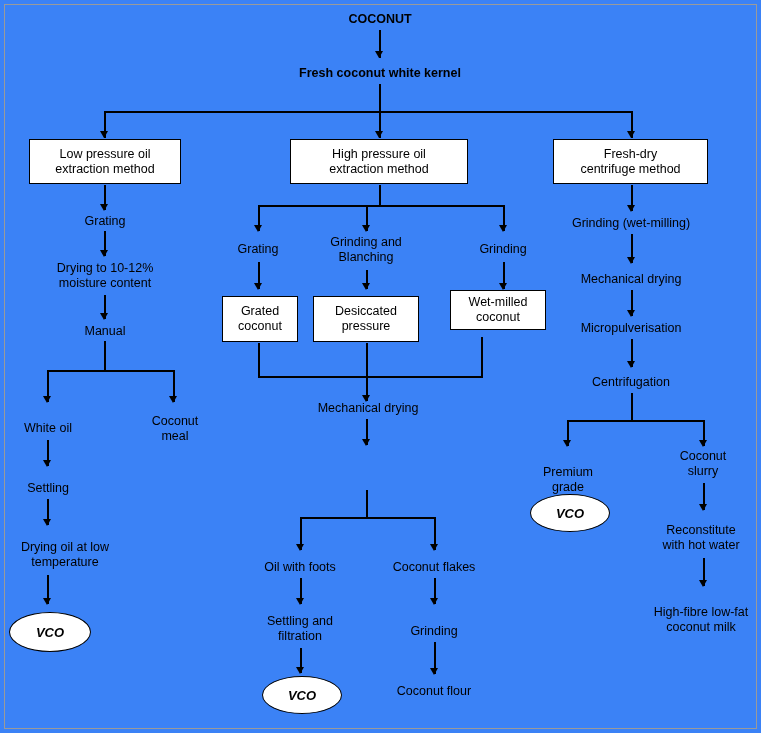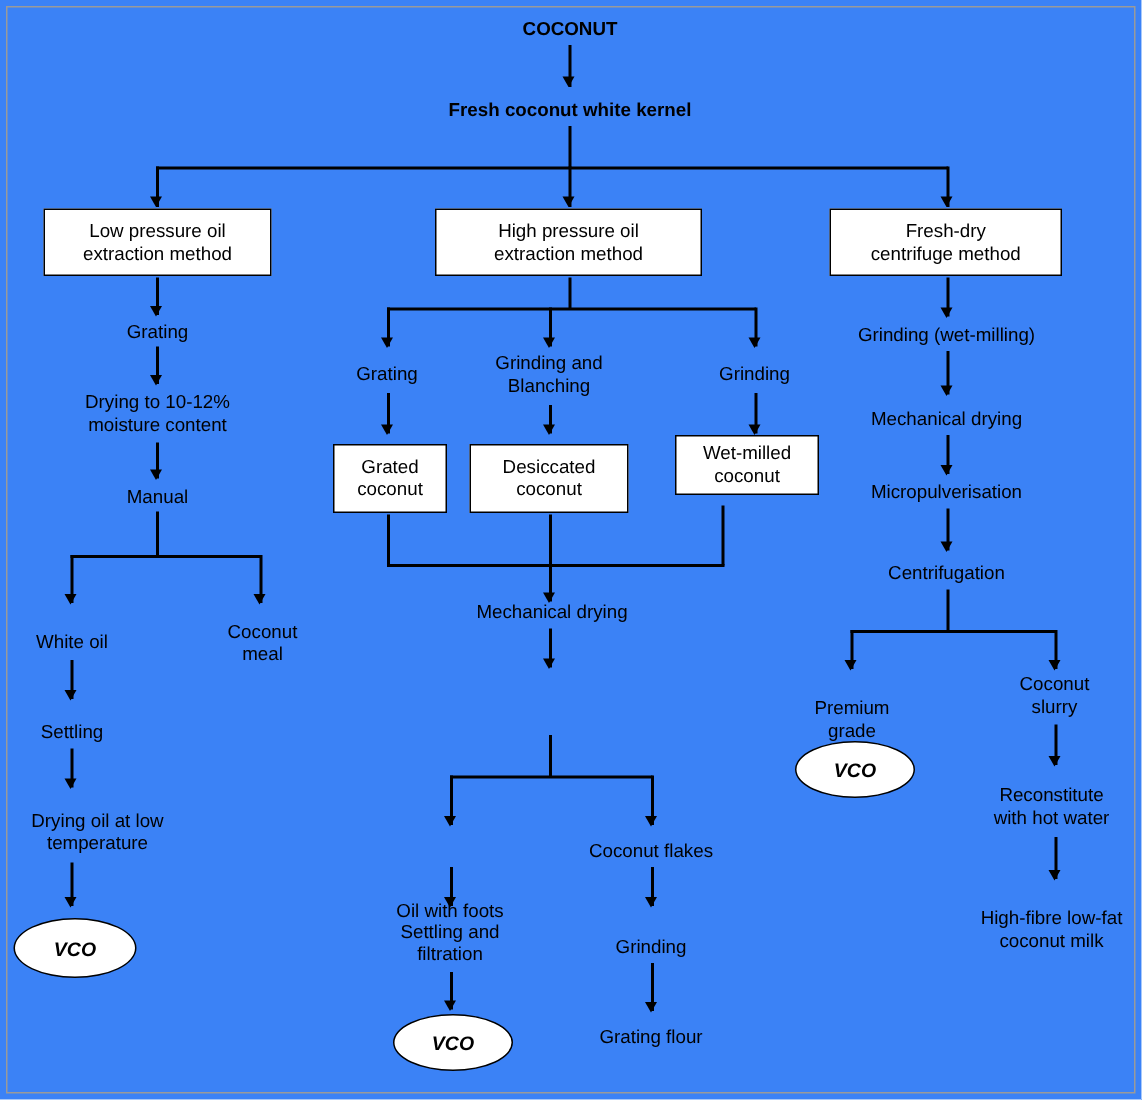--- a/index.html
+++ b/index.html
@@ -161,21 +161,21 @@
   <div class="ln vl" style="left:258px; top:262px; height:27px;"></div>
   <div class="arrow" style="left:254px; top:283px;"></div>
   <div class="ln vl" style="left:366px; top:270px; height:19px;"></div>
   <div class="arrow" style="left:362px; top:283px;"></div>
   <div class="ln vl" style="left:503px; top:262px; height:27px;"></div>
   <div class="arrow" style="left:499px; top:283px;"></div>
 
   <div class="node boxed" style="left:222px; top:296px; width:76px; height:46px;">Grated
 coconut</div>
   <div class="node boxed" style="left:313px; top:296px; width:106px; height:46px;">Desiccated
-coconut</div>
+pressure</div>
   <div class="node boxed" style="left:450px; top:290px; width:96px; height:40px;">Wet-milled
 coconut</div>
 
   <div class="ln vl" style="left:258px; top:343px; height:34px;"></div>
   <div class="ln vl" style="left:366px; top:343px; height:34px;"></div>
   <div class="ln vl" style="left:481px; top:337px; height:40px;"></div>
   <div class="ln hl" style="left:258px; top:376px; width:225px;"></div>
   <div class="ln vl" style="left:366px; top:376px; height:25px;"></div>
   <div class="arrow" style="left:362px; top:395px;"></div>
 
@@ -184,39 +184,39 @@
   <div class="ln vl" style="left:366px; top:419px; height:26px;"></div>
   <div class="arrow" style="left:362px; top:439px;"></div>
 
   <div class="ln vl" style="left:366px; top:490px; height:28px;"></div>
   <div class="ln hl" style="left:300px; top:517px; width:135px;"></div>
   <div class="ln vl" style="left:300px; top:517px; height:33px;"></div>
   <div class="arrow" style="left:296px; top:544px;"></div>
   <div class="ln vl" style="left:434px; top:517px; height:33px;"></div>
   <div class="arrow" style="left:430px; top:544px;"></div>
 
-  <div class="node plain" style="left:240px; top:559px; width:120px; height:16px;margin-top:40px;">Oil with foots</div>
+  <div class="node plain" style="left:240px; top:559px; width:120px; height:16px;">Oil with foots</div>
   <div class="node plain" style="left:374px; top:559px; width:120px; height:16px;">Coconut flakes</div>
 
   <div class="ln vl" style="left:300px; top:578px; height:26px;"></div>
   <div class="arrow" style="left:296px; top:598px;"></div>
   <div class="node plain" style="left:245px; top:613px; width:110px; height:32px;">Settling and
 filtration</div>
 
   <div class="ln vl" style="left:300px; top:648px; height:25px;"></div>
   <div class="arrow" style="left:296px; top:667px;"></div>
   <div class="ellipse" style="position:absolute; left:262px; top:676px; width:78px; height:36px;">VCO</div>
 
   <div class="ln vl" style="left:434px; top:578px; height:26px;"></div>
   <div class="arrow" style="left:430px; top:598px;"></div>
   <div class="node plain" style="left:394px; top:623px; width:80px; height:16px;">Grinding</div>
 
   <div class="ln vl" style="left:434px; top:642px; height:32px;"></div>
   <div class="arrow" style="left:430px; top:668px;"></div>
-  <div class="node plain" style="left:374px; top:683px; width:120px; height:16px;">Grating flour</div>
+  <div class="node plain" style="left:374px; top:683px; width:120px; height:16px;">Coconut flour</div>
 
   <div class="ln vl" style="left:631px; top:185px; height:26px;"></div>
   <div class="arrow" style="left:627px; top:205px;"></div>
   <div class="node plain" style="left:547px; top:215px; width:168px; height:16px;">Grinding (wet-milling)</div>
 
   <div class="ln vl" style="left:631px; top:234px; height:29px;"></div>
   <div class="arrow" style="left:627px; top:257px;"></div>
   <div class="node plain" style="left:557px; top:271px; width:148px; height:16px;">Mechanical drying</div>
 
   <div class="ln vl" style="left:631px; top:290px; height:26px;"></div>

